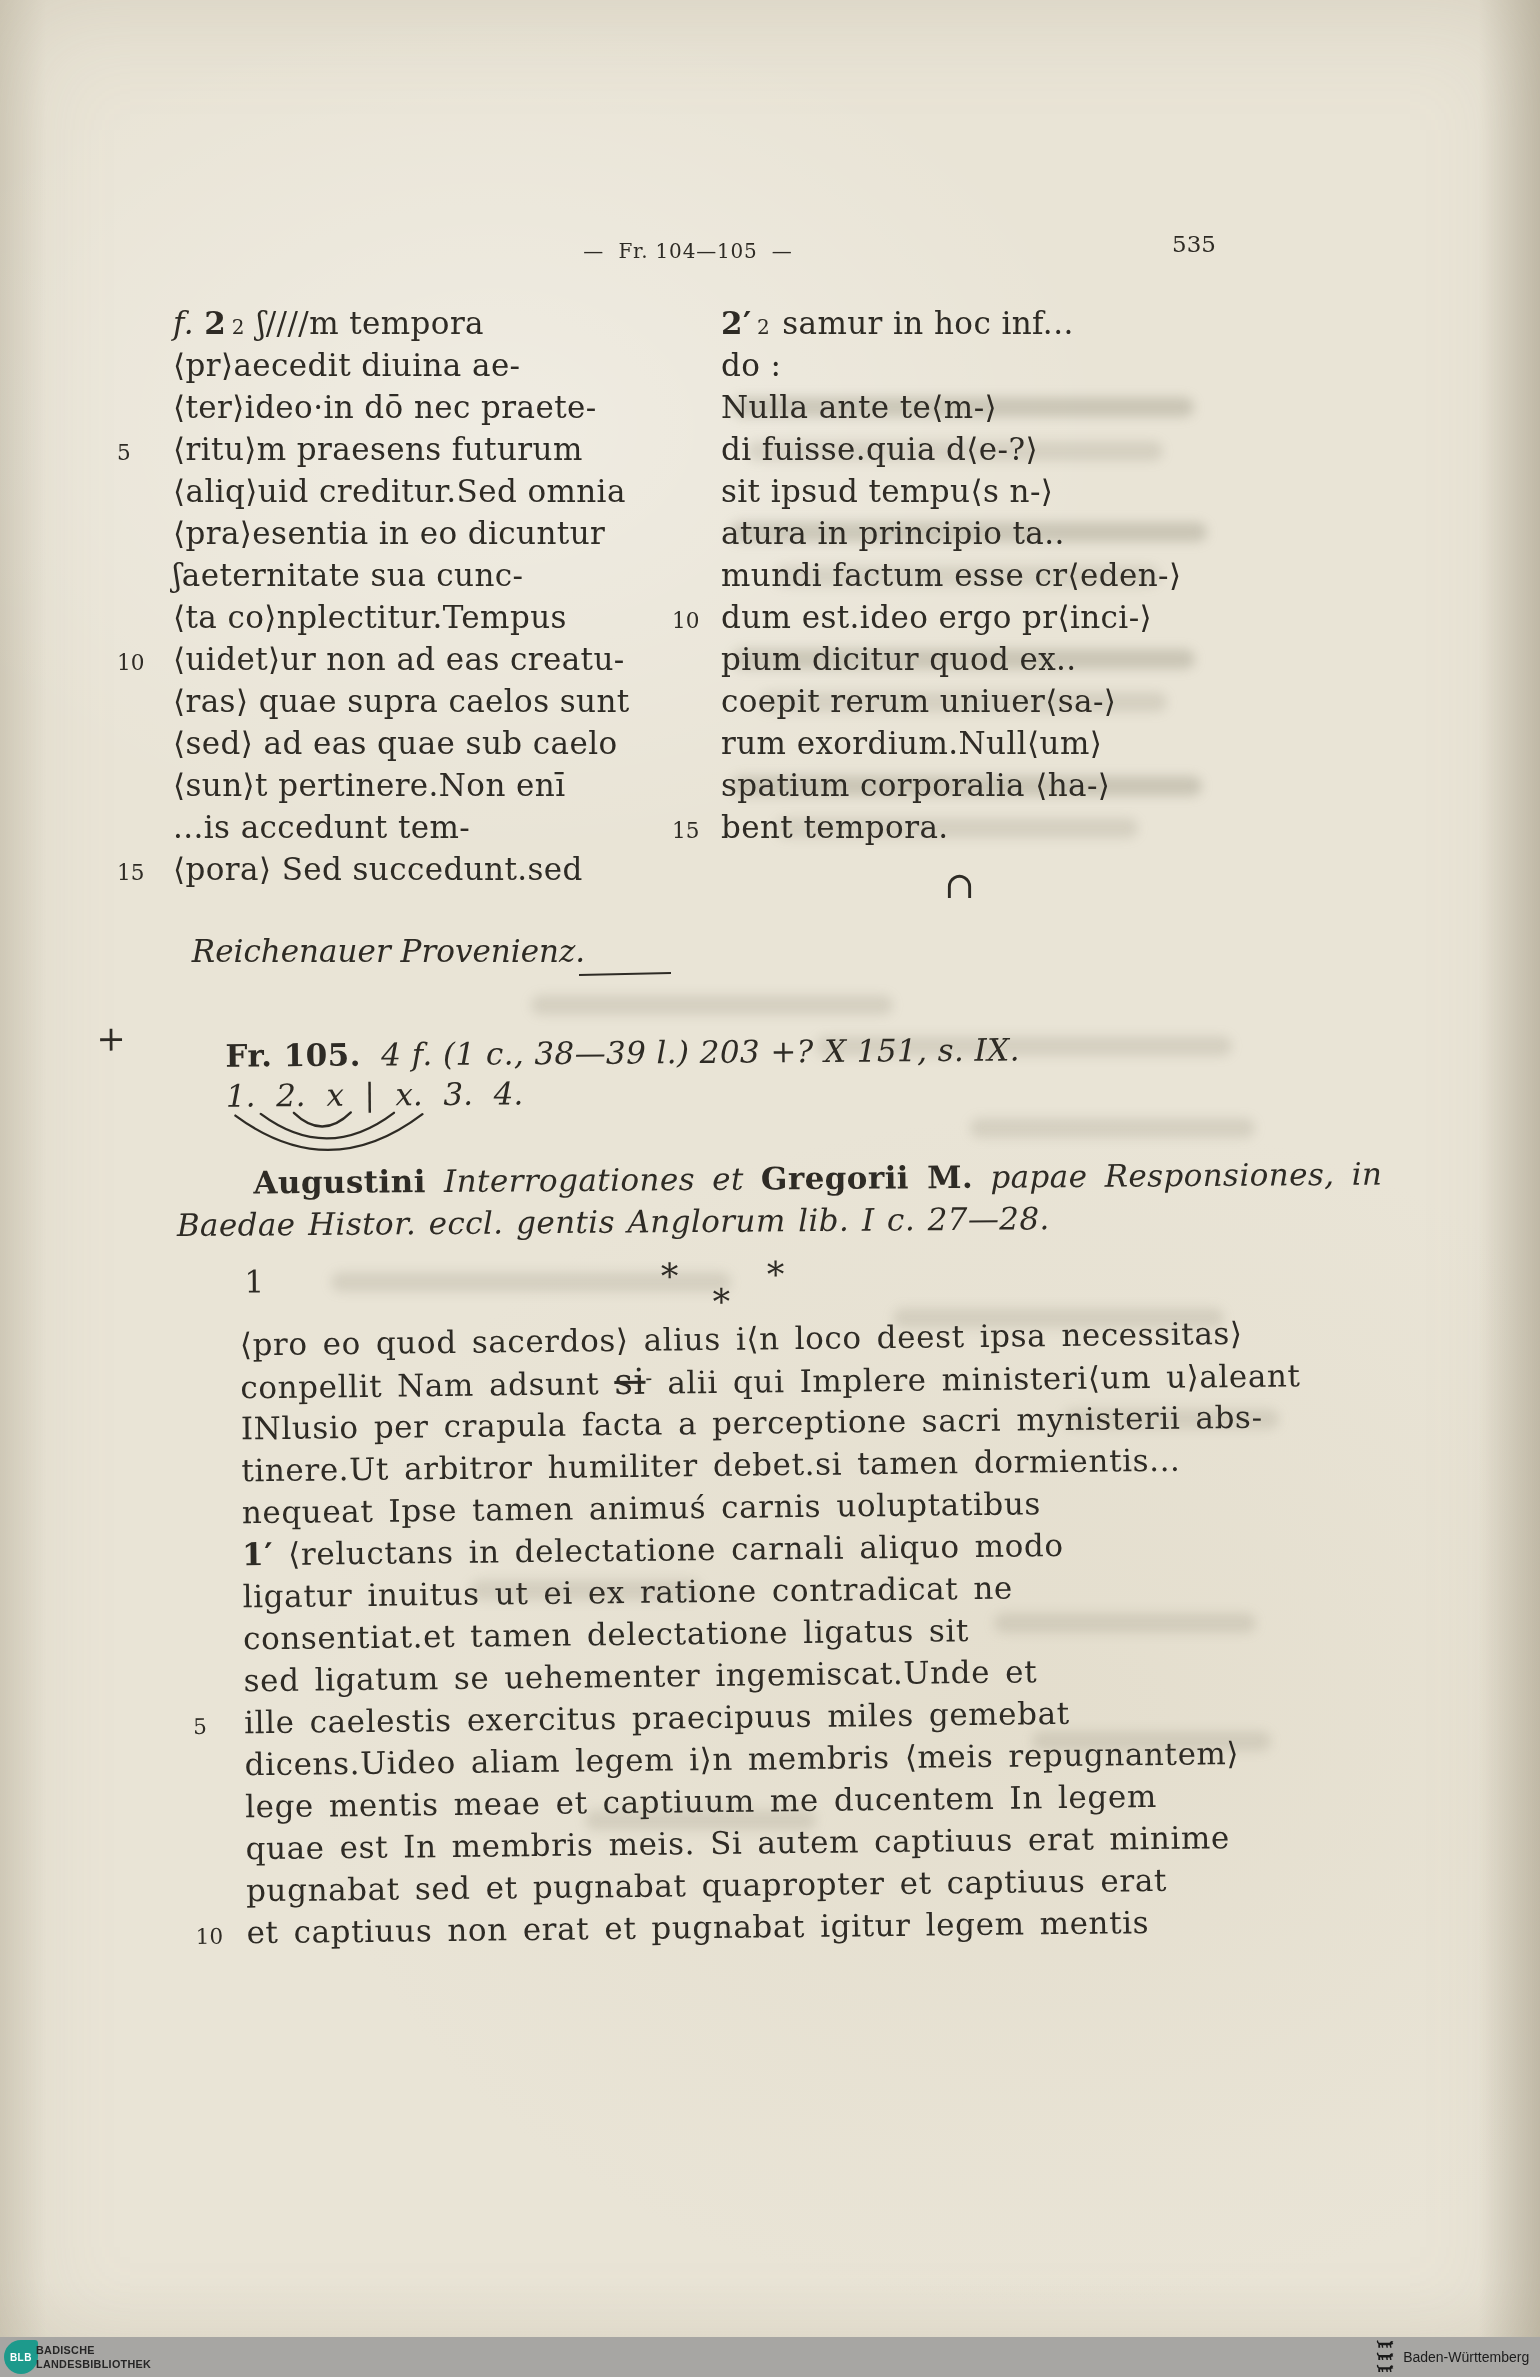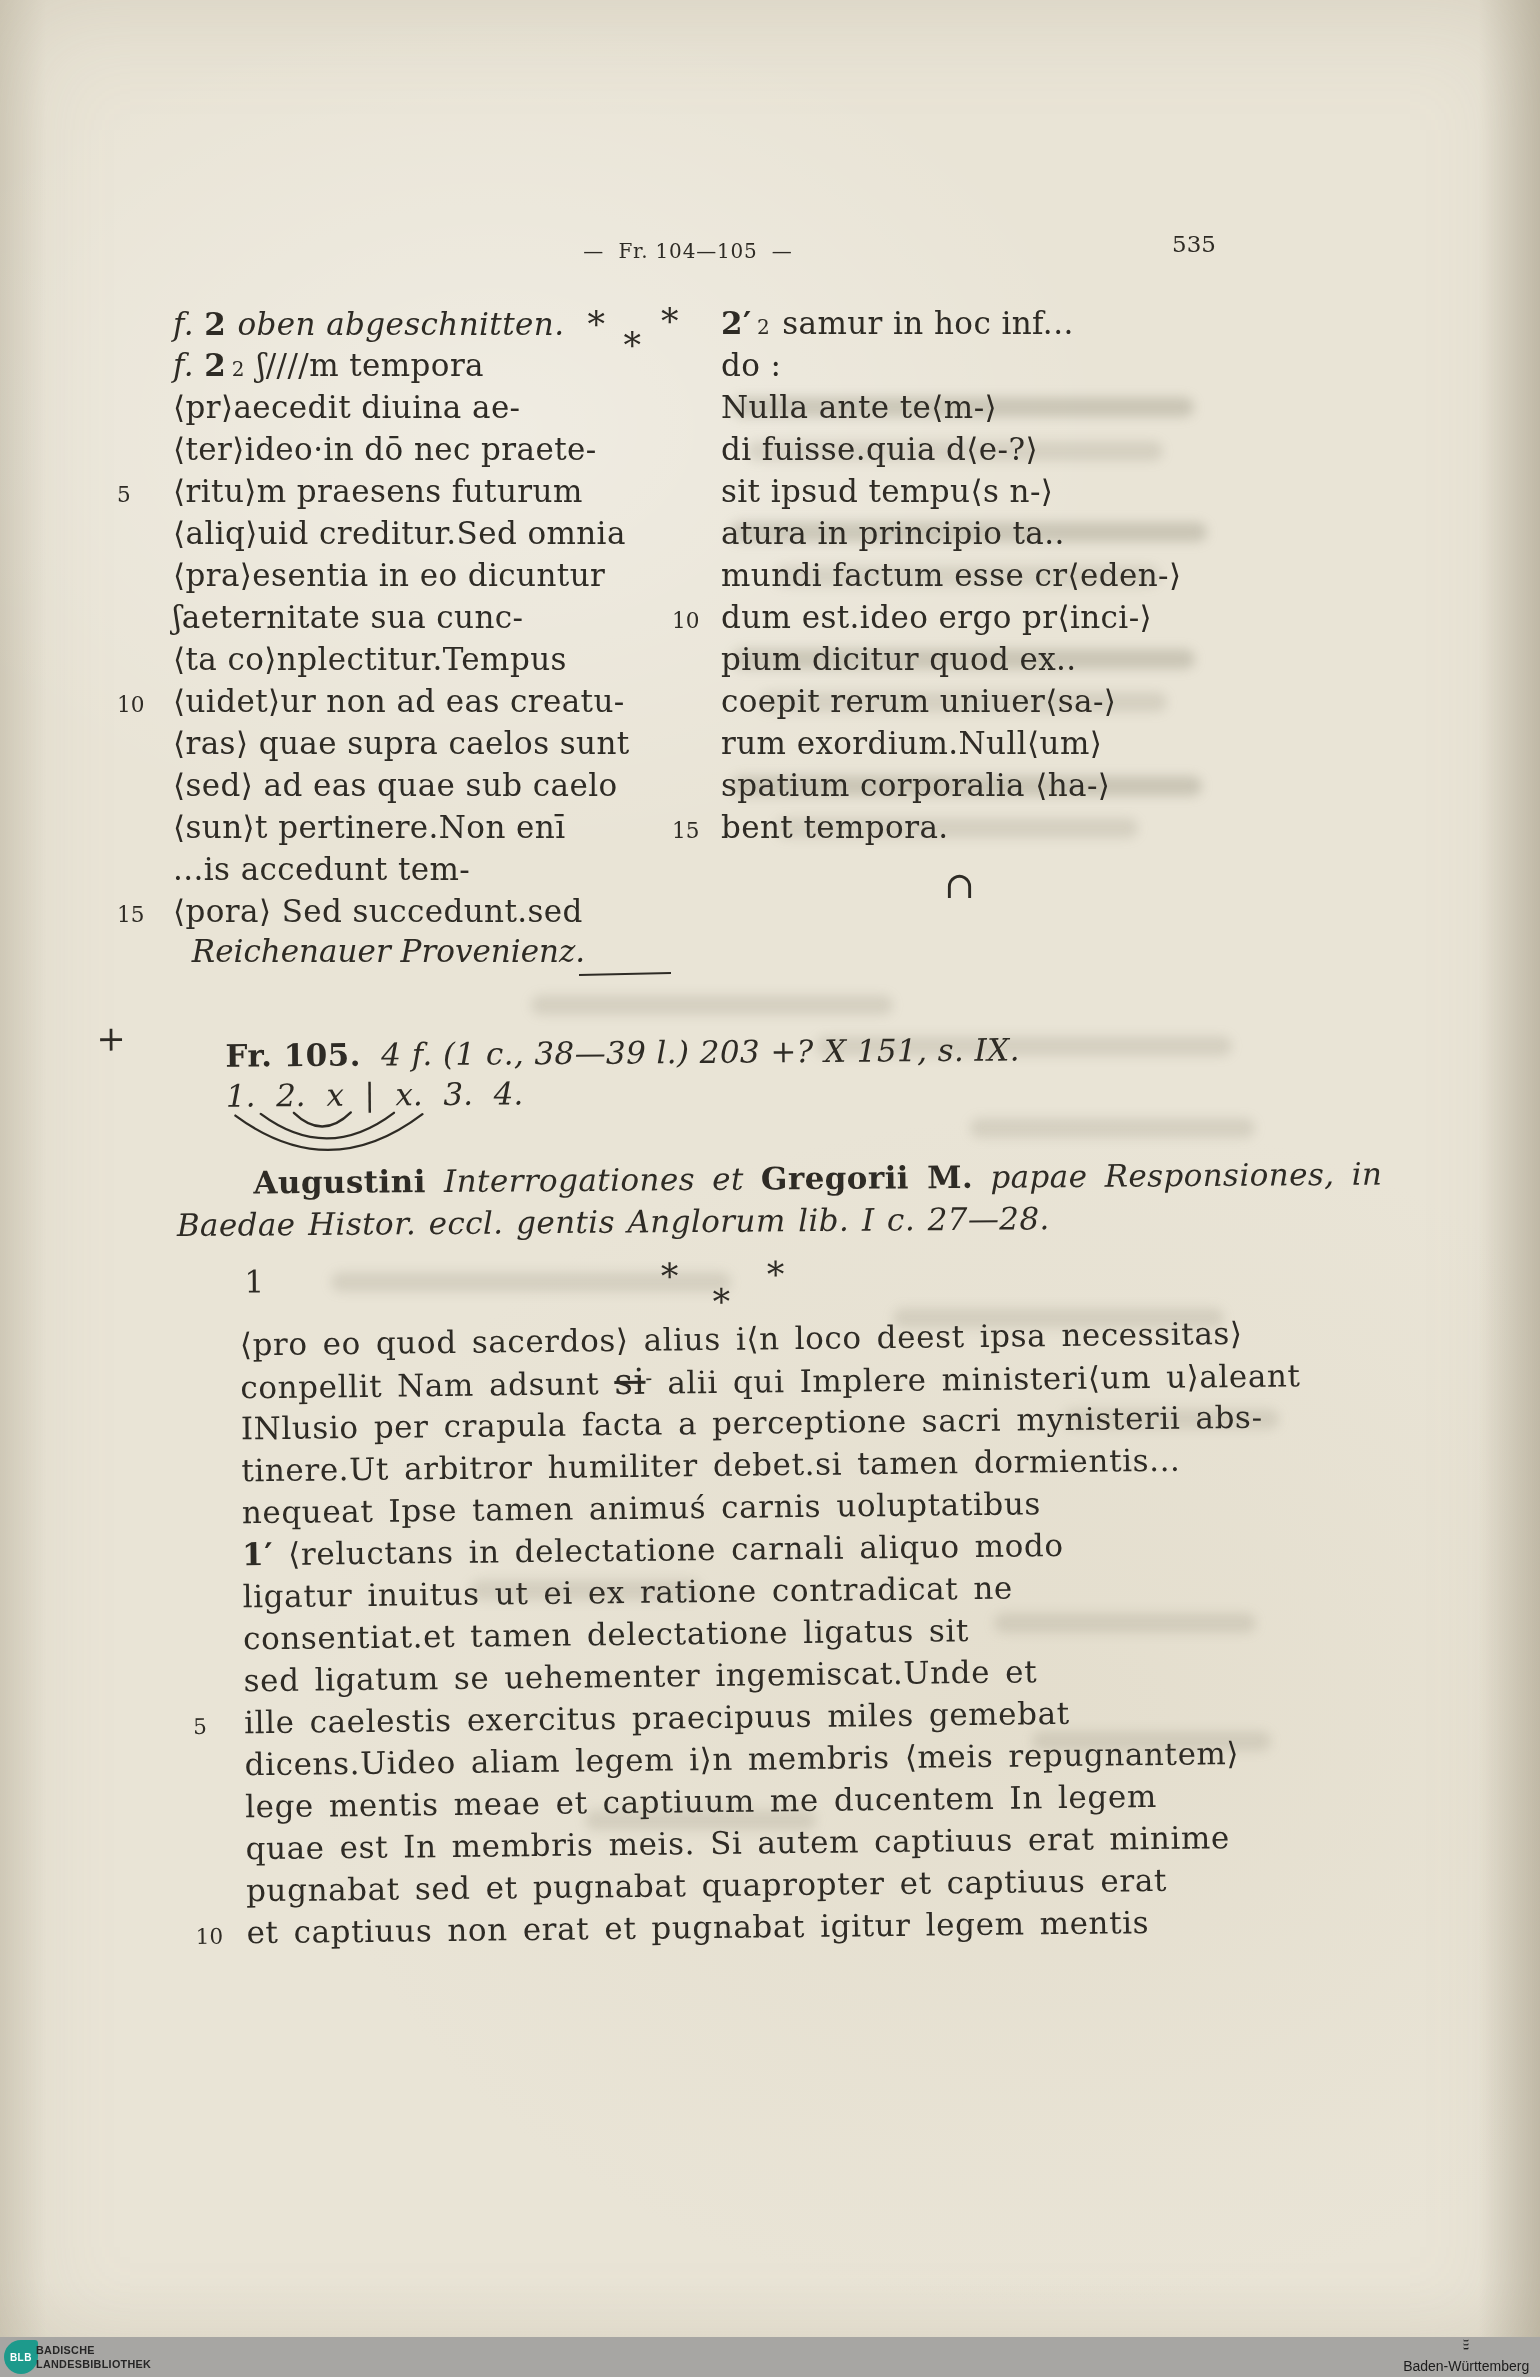--- a/index.html
+++ b/index.html
@@ -58,21 +58,21 @@
   .ghost{position:absolute;height:20px;border-radius:10px;background:rgba(133,128,108,.30);filter:blur(5.4px);}
   .ghost.lt{background:rgba(133,128,108,.20);}
   
   #footer{position:absolute;left:0;top:2337px;width:1540px;height:40px;background:#a7a6a3;
           font-family:"Liberation Sans","DejaVu Sans",sans-serif;}
   #blb-logo{position:absolute;left:3.9px;top:3.1px;width:34px;height:34px;background:#1d9a8c;
             border-radius:50% 10% 50% 50%;color:#fff;font-weight:bold;font-size:10px;
             display:flex;align-items:center;justify-content:center;letter-spacing:0.4px;}
   #blb-name{position:absolute;left:36px;top:6.2px;font-size:10.8px;font-weight:bold;color:#262626;
             line-height:14px;letter-spacing:0.3px;}
-  #bw-group{position:absolute;right:10.8px;top:2.3px;height:35px;display:flex;align-items:center;gap:7.7px;flex-direction:column;}
+  #bw-group{position:absolute;right:10.8px;top:2.3px;height:35px;display:flex;align-items:center;gap:7.7px;}
   #bw-label{font-size:14px;color:#1c1c1c;}
 </style>
 </head>
 <body>
 
 <div id="page">
 
   <div class="ghost" style="left:732px;top:397px;width:462px;"></div>
   <div class="ghost lt" style="left:747px;top:441px;width:416px;"></div>
   <div class="ghost" style="left:730px;top:522px;width:477px;"></div>
@@ -89,21 +89,20 @@
   <div class="ghost lt" style="left:1063px;top:1409px;width:216px;"></div>
   <div class="ghost lt" style="left:470px;top:1580px;width:231px;"></div>
   <div class="ghost lt" style="left:994px;top:1613px;width:262px;"></div>
   <div class="ghost lt" style="left:1032px;top:1731px;width:239px;"></div>
   <div class="ghost lt" style="left:585px;top:1810px;width:231px;"></div>
 
   <div class="abs" id="hdr-title">—  Fr. 104—105  —</div>
   <div class="abs" id="hdr-page">535</div>
 
   <div class="abs" id="col-left">
-      <div class="trow"><span class="ln"></span><span class="sg-i">f. </span><span class="sg-b">2 </span><span class="sg-i">oben abgeschnitten.</span><span class="sg-ah">*</span><span class="sg-al">*</span><span class="sg-ah2">*</span></div>
       <div class="trow"><span class="ln"></span><span class="sg-i">f. </span><span class="sg-b">2</span><span class="sg-sub">2</span><span class="sg-r"> ʃ////m tempora</span></div>
       <div class="trow"><span class="ln"></span><span class="sg-r">⟨pr⟩aecedit diuina ae-</span></div>
       <div class="trow"><span class="ln"></span><span class="sg-r">⟨ter⟩ideo·in dō nec praete-</span></div>
       <div class="trow"><span class="ln">5</span><span class="sg-r">⟨ritu⟩m praesens futurum</span></div>
       <div class="trow"><span class="ln"></span><span class="sg-r">⟨aliq⟩uid creditur.Sed omnia</span></div>
       <div class="trow"><span class="ln"></span><span class="sg-r">⟨pra⟩esentia in eo dicuntur</span></div>
       <div class="trow"><span class="ln"></span><span class="sg-r">ʃaeternitate sua cunc-</span></div>
       <div class="trow"><span class="ln"></span><span class="sg-r">⟨ta co⟩nplectitur.Tempus</span></div>
       <div class="trow"><span class="ln">10</span><span class="sg-r">⟨uidet⟩ur non ad eas creatu-</span></div>
       <div class="trow"><span class="ln"></span><span class="sg-r">⟨ras⟩ quae supra caelos sunt</span></div>

